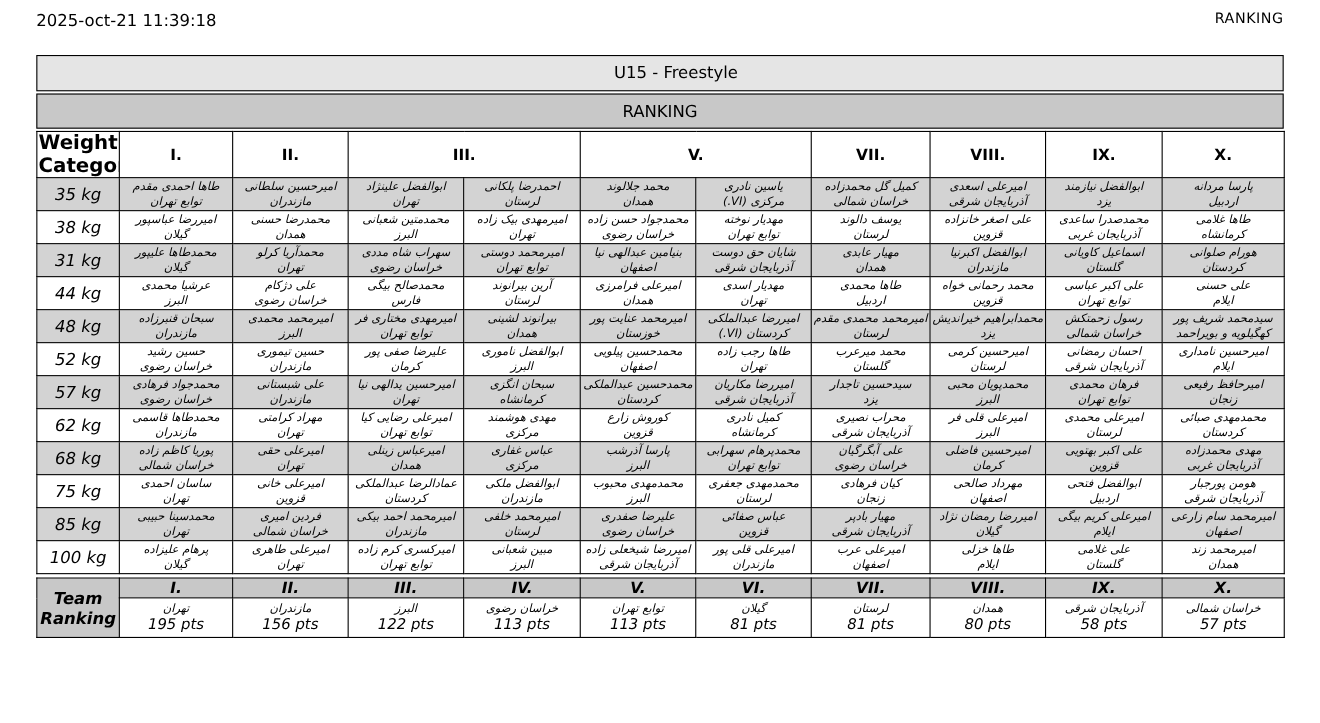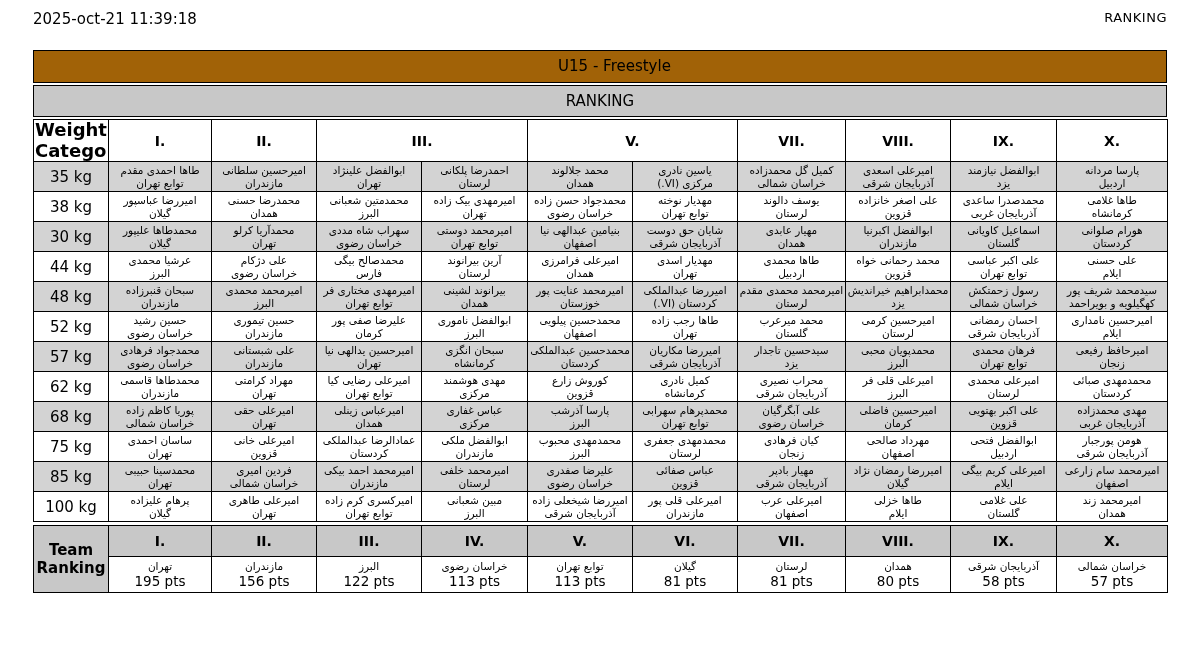--- a/index.html
+++ b/index.html
@@ -10,37 +10,37 @@
     display: flex; justify-content: space-between; align-items: flex-start;
     padding: 10px 33px 0 33px; height: 50px;
   }
   .topbar .ts { font-size: 15px; }
   .topbar .doc-title { font-size: 14px; direction: rtl; text-align: center; flex: 1; padding: 0 20px; }
   .topbar .rk { font-size: 13px; letter-spacing: .5px; }
 
   .sheet { width: 1134px; margin-left: 33px; }
 
   .box { border: 1px solid #000; text-align: center; }
-  .box-title { height: 33px; line-height: 31px; font-size: 15px; background: #a16207; margin-bottom: 2px; padding-left: 29px; }
+  .box-title { height: 33px; line-height: 31px; font-size: 15px; background: #e5e5e5; margin-bottom: 2px; padding-left: 29px; }
   .box-banner { height: 32px; line-height: 30px; font-size: 15px; background: #c8c8c8; margin-bottom: 2px; }
 
   table { border-collapse: collapse; table-layout: fixed; width: 1134px; }
   td, th { border: 1px solid #000; text-align: center; vertical-align: middle; overflow: hidden; padding: 0 1px; }
 
   thead th { font-size: 14px; font-weight: bold; background: #fff; height: 34px; }
   thead th.wh { font-size: 18px; line-height: 1.15; }
 
-  tbody tr { height: 30px; }
+  tbody tr { height: 30px; font-style: italic; }
   tbody tr.shade td { background: #d3d3d3; }
   td.wcell { font-size: 15px; }
   .nm, .pv { direction: rtl; font-size: 10.5px; line-height: 13px; white-space: nowrap; }
 
   .teamwrap { margin-top: 3px; }
   .team-label { font-size: 15px; font-weight: bold; background: #c8c8c8; line-height: 1.2; }
-  tr.team-head { height: 31px; }
+  tr.team-head { height: 18px; }
   tr.team-head th { background: #c8c8c8; font-size: 14px; }
   tr.team-vals { height: 36px; }
   .tname { direction: rtl; font-size: 10.5px; line-height: 13px; }
   .tpts { font-size: 13.5px; line-height: 16px; }
 </style>
 </head>
 <body>
 
 <div class="topbar">
   <span class="ts">2025-oct-21 11:39:18</span>
@@ -159,21 +159,21 @@
           <td>
             <div class="nm">محمدصدرا ساعدی</div>
             <div class="pv">آذربایجان غربی</div>
           </td>
           <td>
             <div class="nm">طاها غلامی</div>
             <div class="pv">کرمانشاه</div>
           </td>
         </tr>
         <tr class="shade">
-          <td class="wcell">30 kg</td>
+          <td class="wcell">31 kg</td>
           <td>
             <div class="nm">محمدطاها علیپور</div>
             <div class="pv">گیلان</div>
           </td>
           <td>
             <div class="nm">محمدآریا کرلو</div>
             <div class="pv">تهران</div>
           </td>
           <td>
             <div class="nm">سهراب شاه مددی</div>

